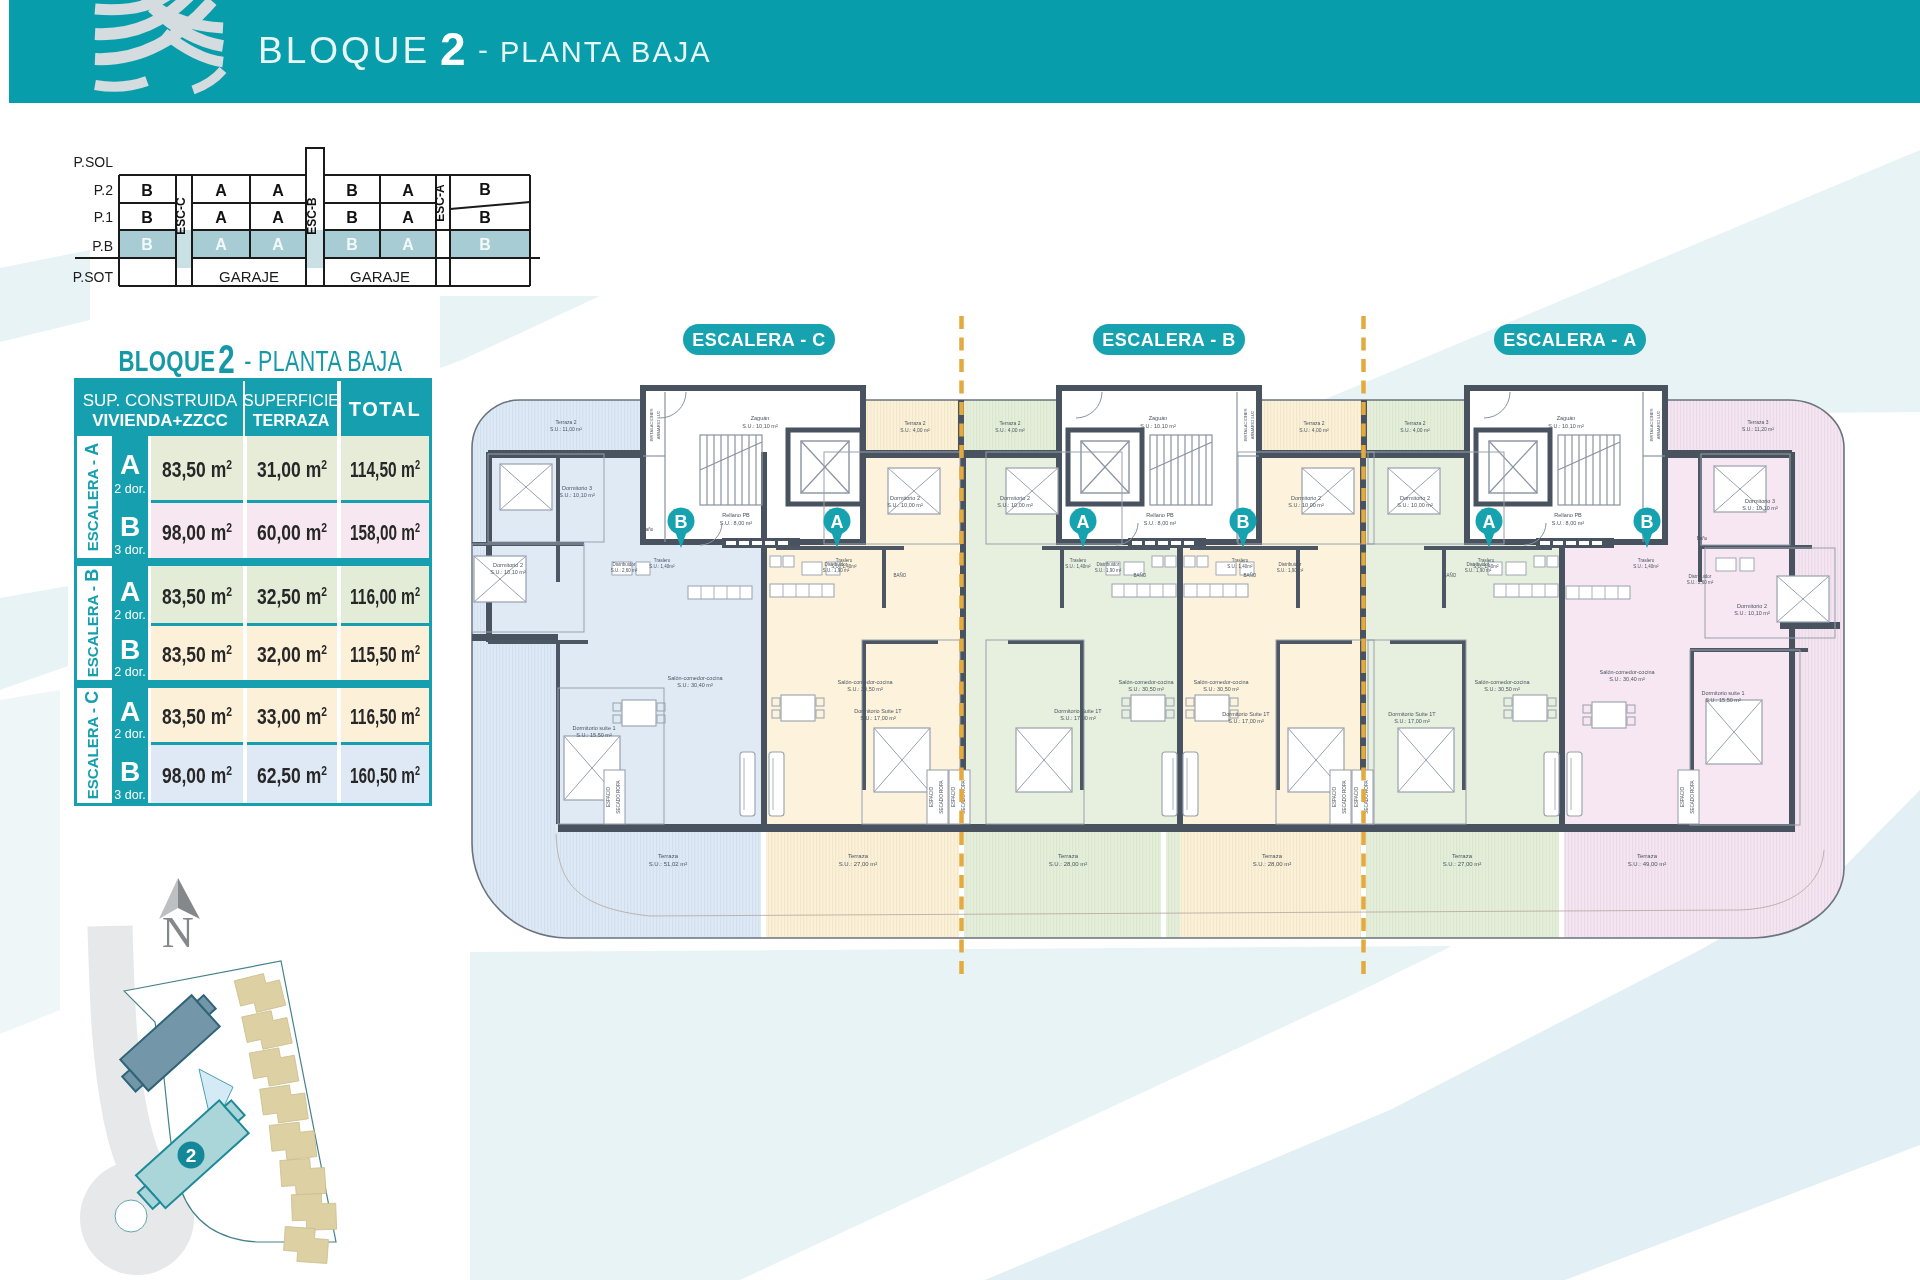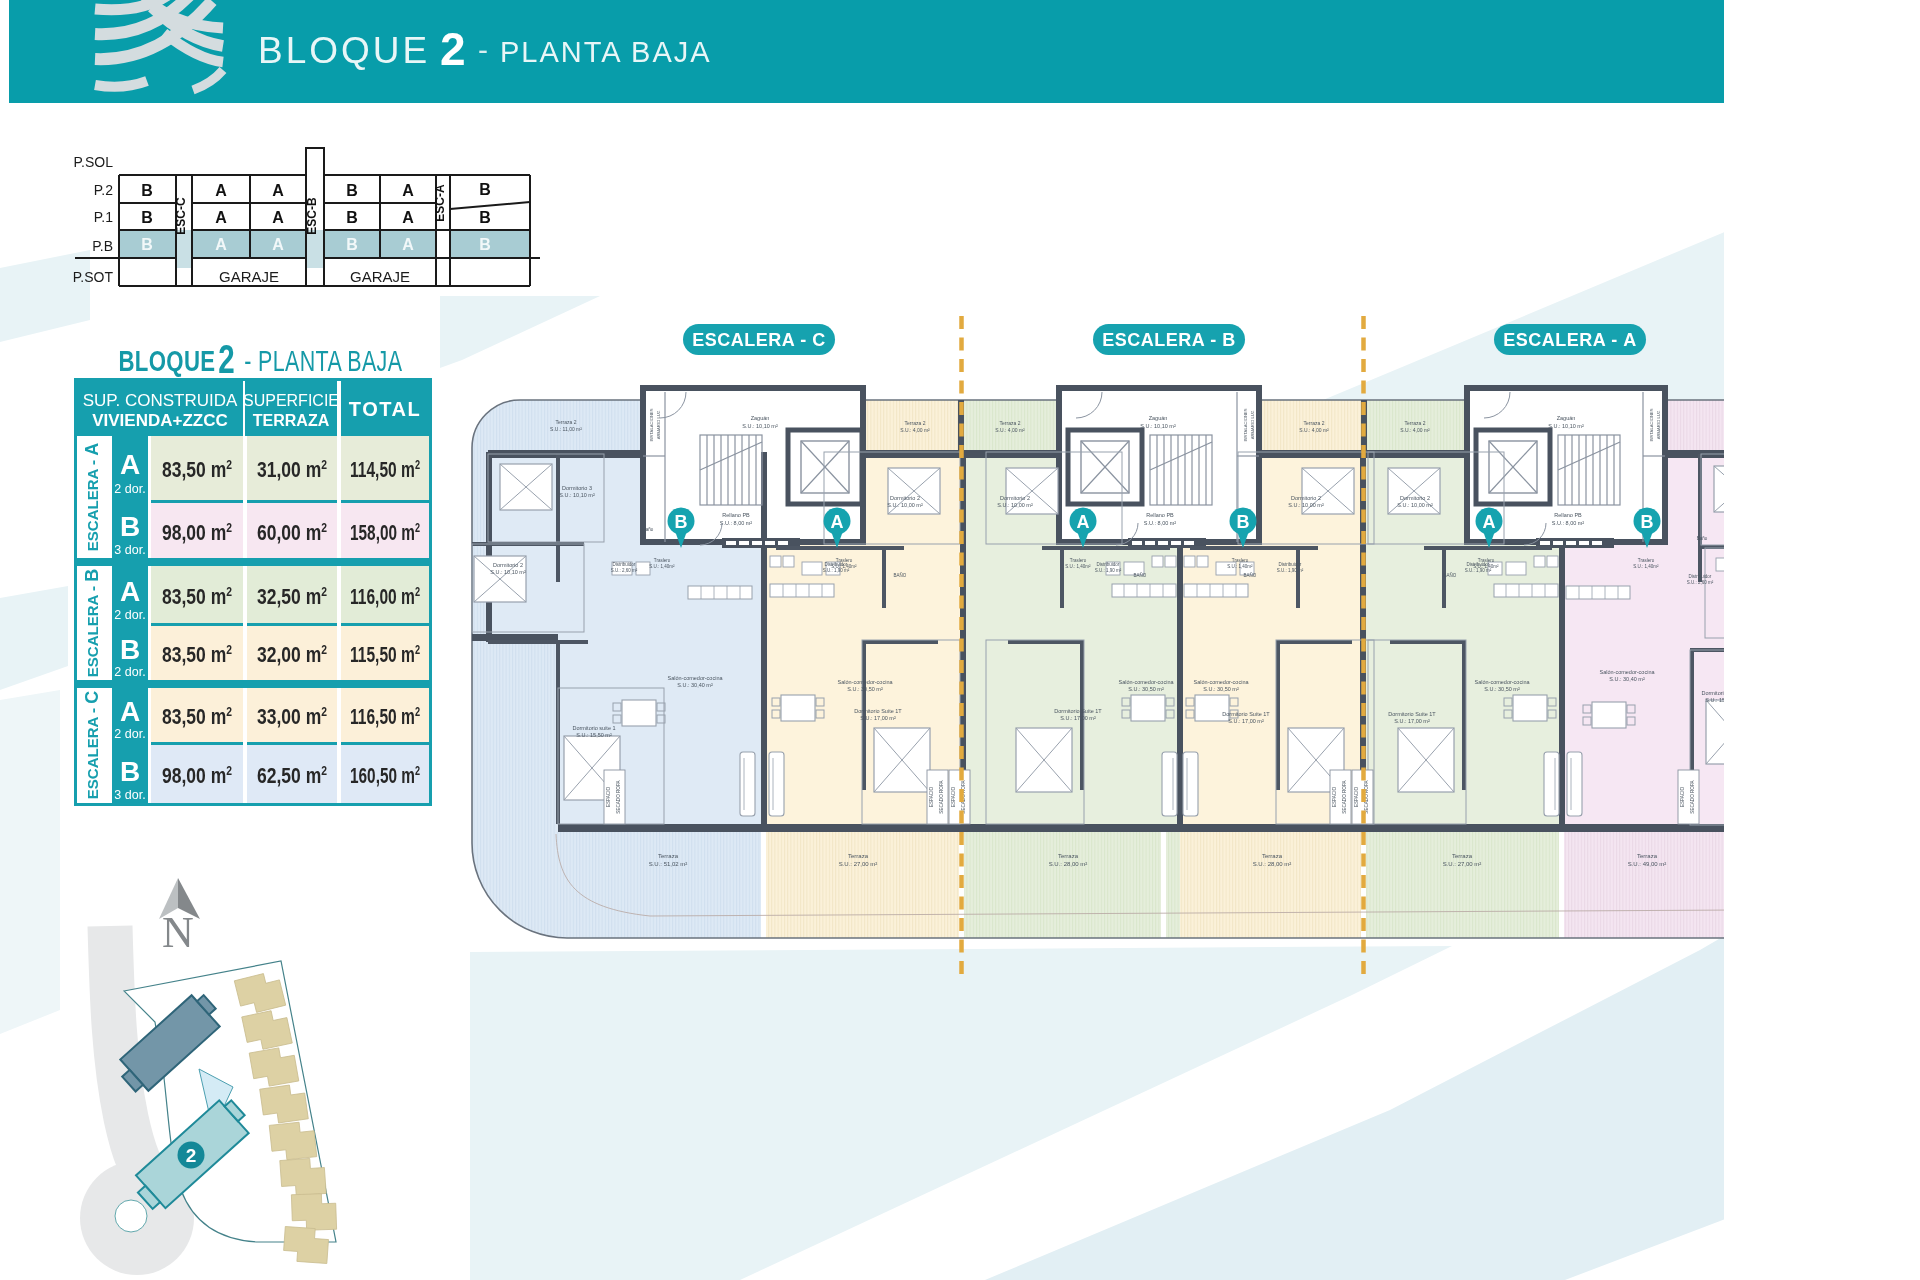--- a/index.html
+++ b/index.html
@@ -1,16 +1,16 @@
 <!DOCTYPE html>
 <html><head>
 <meta charset="utf-8">
 <style>
 html,body{margin:0;padding:0;background:#fff;}
-#page{position:relative;width:1724px;height:1280px;overflow:hidden;font-family:"Liberation Sans",sans-serif;}
+#page{position:relative;width:1920px;height:1280px;overflow:hidden;font-family:"Liberation Sans",sans-serif;}
 svg{display:block}
 </style>
 </head>
 <body>
 <div id="page">
 <svg width="1920" height="1280" viewBox="0 0 1920 1280">
 <defs>
 <pattern id="hatchB" width="3.2" height="8" patternUnits="userSpaceOnUse">
           <rect width="3.2" height="8" fill="#dde9f5"></rect>
           <rect width="1" height="8" fill="#d0dfee"></rect>

